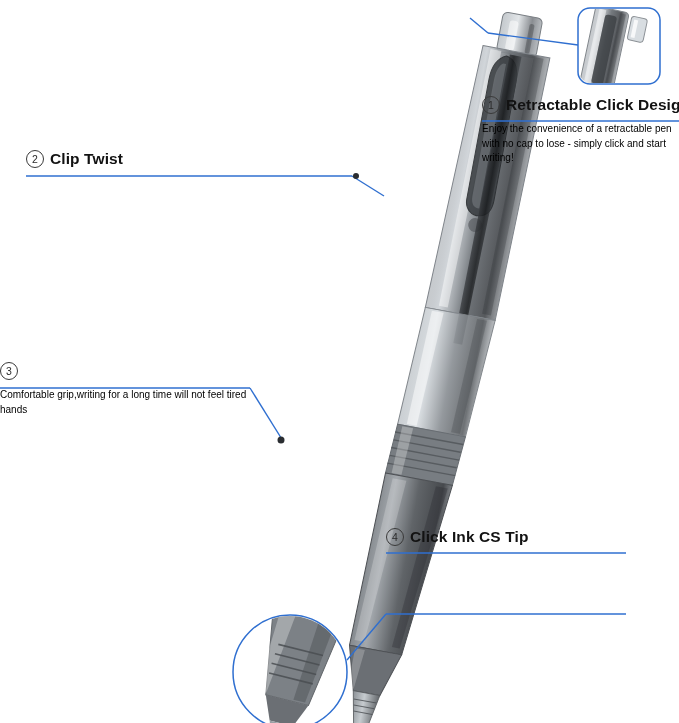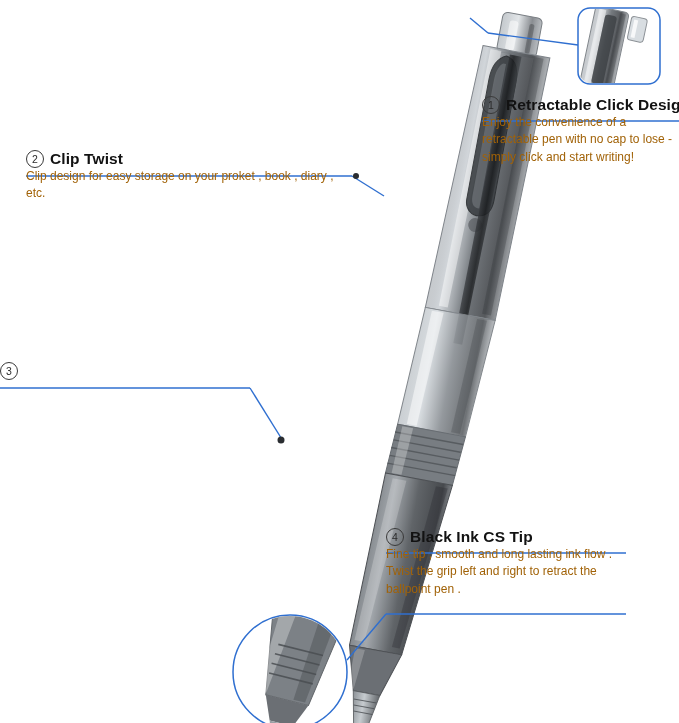--- a/index.html
+++ b/index.html
@@ -45,24 +45,24 @@
     border: 1px solid #3a3a3a;
     border-radius: 50%;
     font-size: 10.5px;
     font-weight: normal;
     line-height: 1;
     color: #2a2a2a;
     flex: 0 0 auto;
     padding-bottom: 0px;
   }
   .callout .body {
-    margin-top: 0;
-    font-size: 12px;
+    margin-top: 8px;
+    font-size: 10px;
     line-height: 1.45;
-    color: #a16207;
+    color: #000000;
   }
   
   #c1 { left: 482px; top: 96px; width: 197px; }
   #c2 { left: 26px;  top: 150px; width: 326px; }
   #c3 { left: 0px;   top: 362px; width: 250px; }
   #c4 { left: 386px; top: 528px; width: 240px; }
 </style>
 </head>
 <body>
 
@@ -232,30 +232,29 @@
       <span>Retractable Click Design</span>
     </div>
     <div class="body">Enjoy the convenience of a retractable pen with no cap to lose - simply click and start writing!</div>
   </div>
 
   <div class="callout" id="c2">
     <div class="head">
       <span class="num">2</span>
       <span>Clip Twist</span>
     </div>
-    <div class="body">Clip design for easy storage on your proket , book , diary , etc.</div>
   </div>
 
   <div class="callout" id="c3">
     <div class="head">
       <span class="num">3</span>
     </div>
+    <div class="body">Comfortable grip,writing for a long time will not feel tired hands</div>
   </div>
 
   <div class="callout" id="c4">
     <div class="head">
       <span class="num">4</span>
-      <span>Black Ink CS Tip</span>
-    </div>
-    <div class="body">Fine tip , smooth and long lasting ink flow . Twist the grip left and right to retract the ballpoint pen .</div>
+      <span>Click Ink CS Tip</span>
+    </div>
   </div>
 
 </div>
 
 </body></html>

